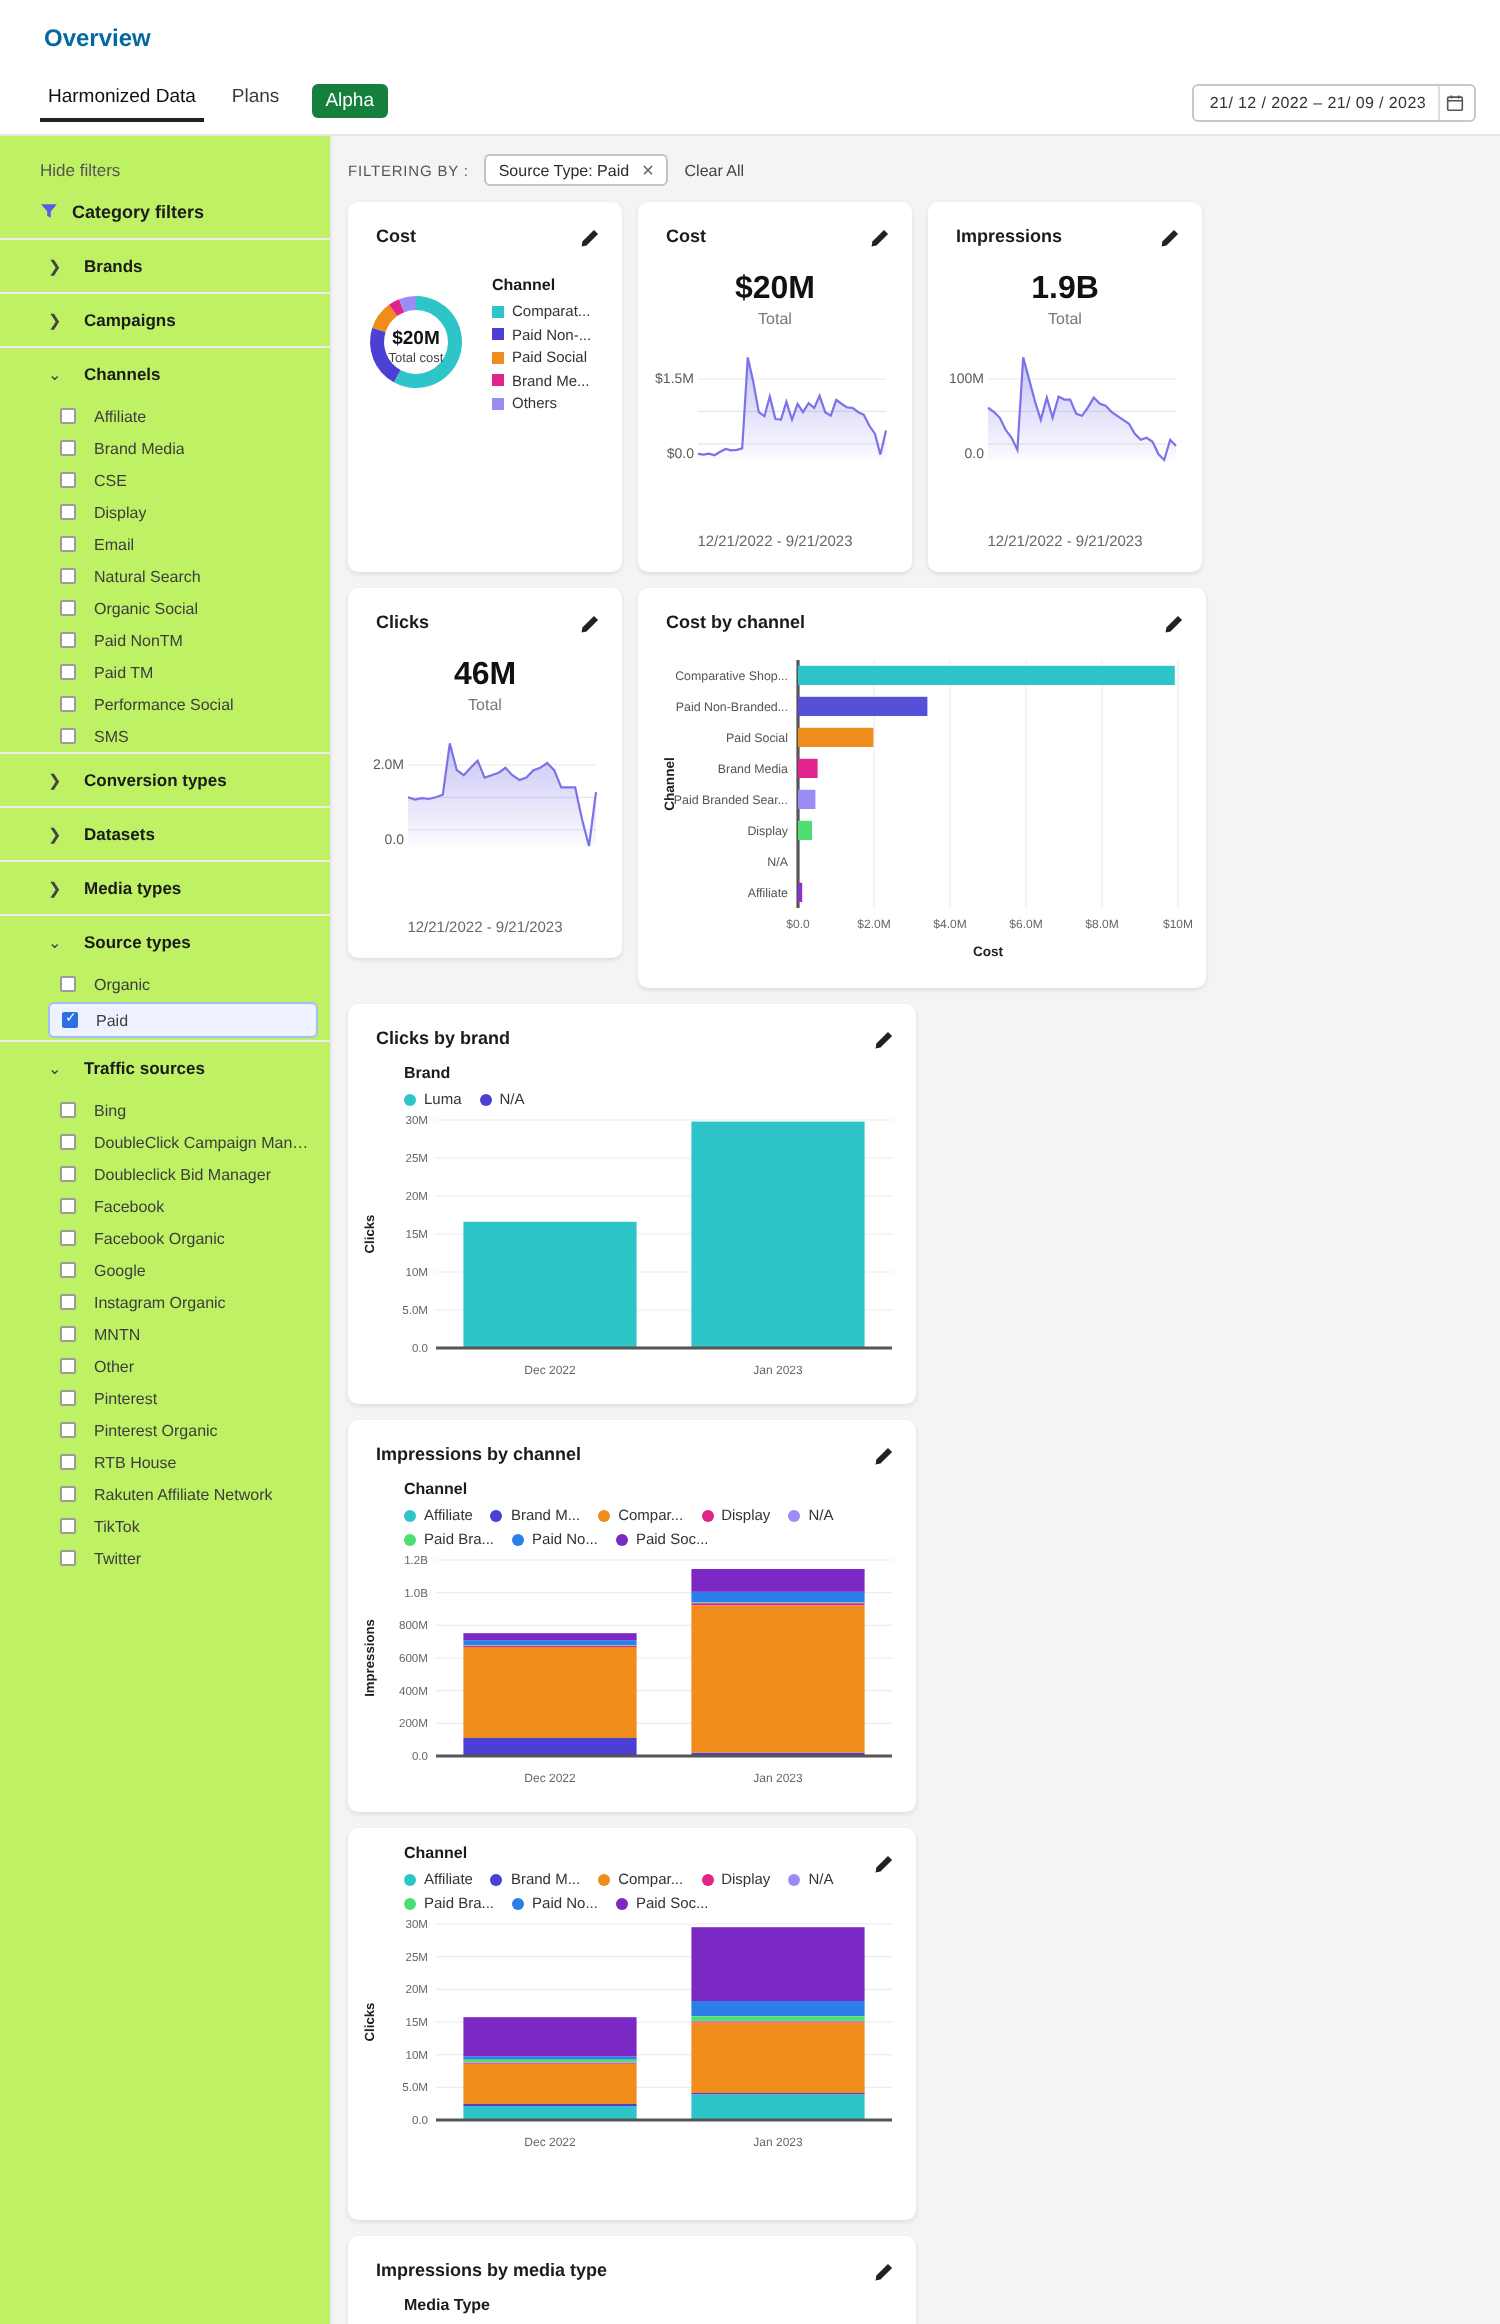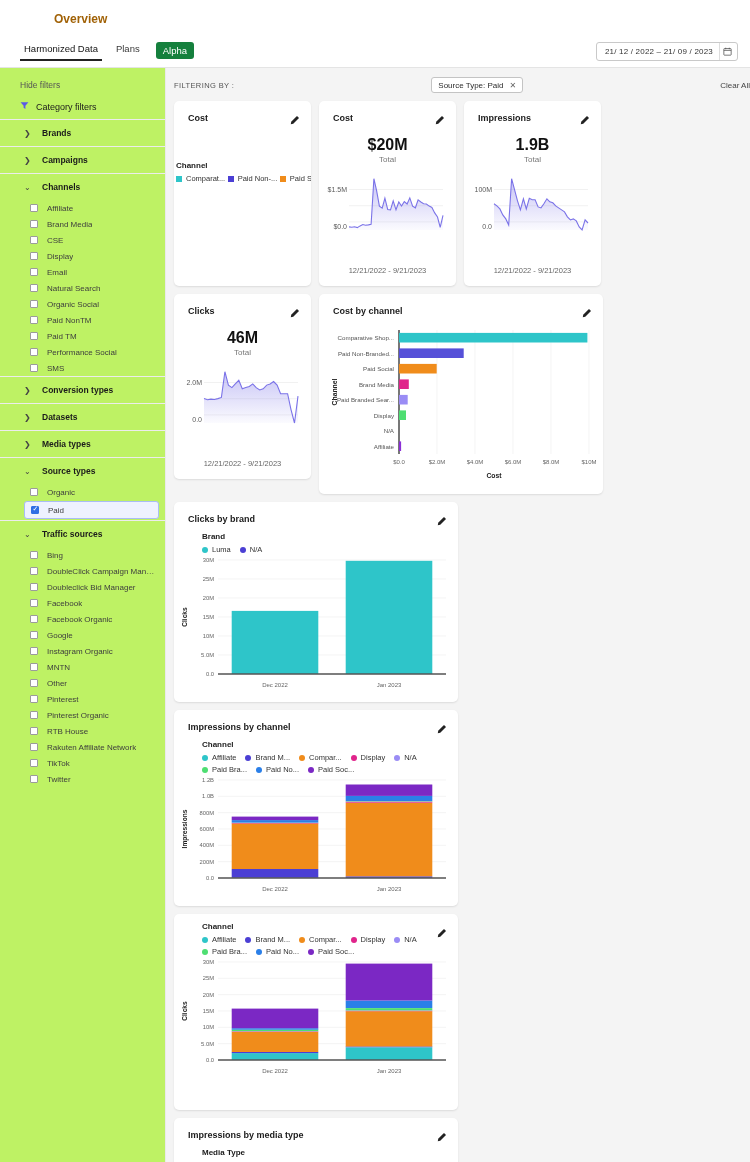--- a/index.html
+++ b/index.html
@@ -5,58 +5,58 @@
   * { box-sizing: border-box; margin: 0; padding: 0; }
   html, body {
     width: 750px; height: 1162px;
     font-family: "Liberation Sans", sans-serif;
     background: #f4f4f4;
     color: #2c2c2c;
     overflow: hidden;
   }
   
   .topbar { background:#fff; height:38px; display:flex; align-items:center; padding:0 0 0 22px; }
-  .page-title { font-size:12px; font-weight:700; color:#a16207;margin-left:32px; }
+  .page-title { font-size:12px; font-weight:700; color:#0369a1; }
   .tabbar { background:#fff; height:30px; display:flex; align-items:flex-end;
             padding:0 14px 0 22px; border-bottom:1px solid #e4e4e4; position:relative; }
   .tabs { display:flex; align-items:center; gap:14px; height:30px; }
   .tab { font-size:9.5px; color:#3a3a3a; padding:0 2px 7px 2px; position:relative; cursor:pointer; }
   .tab.active { font-weight:400; color:#111; }
   .tab.active::after { content:""; position:absolute; left:-2px; right:-2px; bottom:0;
       height:2px; background:#222; }
   .tab.pill { background:#15803d; color:#fff; border-radius:3px; padding:3px 7px;
       margin-bottom:4px; font-size:9.5px; }
   .datepick { position:absolute; right:12px; top:4px; display:flex; align-items:center;
      border:1px solid #c9c9c9; border-radius:3px; background:#fff; height:19px; padding:0 2px 0 8px; }
   .datepick .dtxt { font-size:8px; color:#333; letter-spacing:.2px; white-space:nowrap; }
   .cal-btn { width:16px; height:17px; display:flex; align-items:center; justify-content:center;
      border-left:1px solid #ddd; margin-left:6px; cursor:pointer; }
   
   .body { display:flex; height:1094px; }
   .sidebar { width:166px; background:#bef264; border-right:1px solid #eaeaea; padding:8px 0 0 0;
      overflow:hidden; }
   .hide-filters { font-size:8.5px; color:#555; padding:4px 0 9px 20px; cursor:pointer; }
-  .cat-head { display:flex; align-items:center; gap:7px; padding:2px 0 7px 20px;
-     font-size:9px; font-weight:400; color:#1b1b1b; }
+  .cat-head { display:flex; align-items:flex-start; gap:7px; padding:2px 0 7px 20px;
+     font-size:9px; font-weight:700; color:#1b1b1b; }
   .grp { border-top:1px solid #ececec; }
   .grp-head { display:flex; align-items:center; gap:11px; padding:8px 0 8px 24px; cursor:pointer; }
   .grp-head .chev { font-size:8px; color:#444; width:7px; display:inline-block; }
   .grp-title { font-size:8.5px; font-weight:700; color:#1b1b1b; }
   .opt { display:flex; align-items:center; gap:9px; padding:3.5px 8px 3.5px 30px; cursor:pointer; }
   .opt.sel { background:#eef2fe; border:1px solid #a9bdf5; border-radius:3px;
      margin:1px 6px 1px 24px; padding-left:6px; }
   .cbx { width:8px; height:8px; border:1px solid #9b9b9b; border-radius:1px; background:#fff;
      flex:0 0 auto; }
   .cbx.on { background:#2f6fe4; border-color:#2f6fe4; position:relative; }
   .cbx.on::after { content:"✓"; color:#fff; font-size:7px; position:absolute; left:0.5px; top:-2.3px; }
   .opt-label { font-size:8px; color:#3d3d3d; white-space:nowrap; overflow:hidden;
      text-overflow:ellipsis; }
   
   .main { flex:1; padding:0; overflow:hidden; }
-  .filterbar { display:flex; align-items:center; gap:8px; padding:9px 0 8px 8px;justify-content:space-between; }
+  .filterbar { display:flex; align-items:center; gap:8px; padding:9px 0 8px 8px; }
   .fb-label { font-size:7.5px; color:#555; letter-spacing:.4px; }
   .chip { display:flex; align-items:center; gap:6px; border:1px solid #c4c4c4; border-radius:3px;
      background:#fff; padding:2.5px 6px; font-size:8px; color:#2b2b2b; cursor:pointer; }
   .chip .x { font-size:8px; color:#666; }
   .clear-all { font-size:8px; color:#444; cursor:pointer; }
   .grid { display:flex; flex-wrap:wrap; gap:8px; padding:0 8px 10px 8px; }
   .card { background:#fff; border-radius:5px; box-shadow:0 1px 2px rgba(0,0,0,.10);
      position:relative; overflow:hidden; }
   .card-kpi { width:137px; height:185px; }
   .card-wide { width:284px; }
@@ -297,21 +297,21 @@
               <path d="M 34 13 A 23 23 0 1 1 22.919665495660553 56.15505364100886 L 26.29194121437256 50.020906880701816 A 16 16 0 1 0 34 20 Z" fill="#2ec5c9"></path>
               <path d="M 22.919665495660553 56.15505364100886 A 23 23 0 0 1 12.12570012521147 28.892609129376204 L 18.78309573927754 31.055728090000837 A 16 16 0 0 0 26.29194121437256 50.020906880701816 Z" fill="#4b3fd4"></path>
               <path d="M 12.12570012521147 28.892609129376204 A 23 23 0 0 1 20.480939197273116 17.39260912937621 L 24.595435963320426 23.05572809000084 A 16 16 0 0 0 18.78309573927754 31.055728090000837 Z" fill="#f08c1b"></path>
               <path d="M 20.480939197273116 17.39260912937621 A 23 23 0 0 1 25.53313528825241 14.615140824570215 L 28.110007157045153 21.12357622578798 A 16 16 0 0 0 24.595435963320426 23.05572809000084 Z" fill="#e0248b"></path>
               <path d="M 25.53313528825241 14.615140824570215 A 23 23 0 0 1 33.99999999999999 13 L 34 20 A 16 16 0 0 0 28.110007157045153 21.12357622578798 Z" fill="#9a8cf5"></path>
               <text x="34" y="37" text-anchor="middle" font-size="9.5" font-weight="bold" fill="#111">$20M</text>
               <text x="34" y="46" text-anchor="middle" font-size="6.5" fill="#444">Total cost</text>
             </svg>
             <div style="margin-left:2px;">
               <div class="legend-title">Channel</div>
-              <div style="display:flex;flex-direction:row;gap:2.5px;margin-top:4px;">
+              <div style="display:flex;flex-direction:column;gap:2.5px;margin-top:4px;">
                 <div class="lg">
                   <span class="sq" style="background:#2ec5c9"></span>
                   <span class="t">Comparat...</span>
                 </div>
                 <div class="lg">
                   <span class="sq" style="background:#4b3fd4"></span>
                   <span class="t">Paid Non-...</span>
                 </div>
                 <div class="lg">
                   <span class="sq" style="background:#f08c1b"></span>

